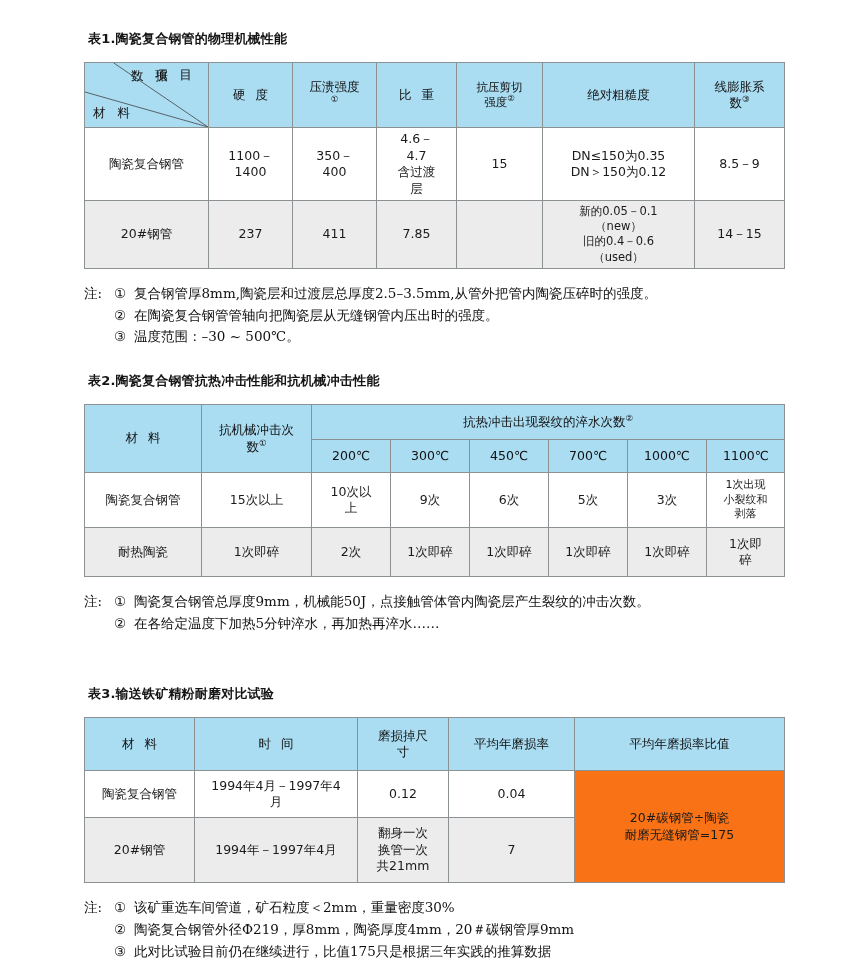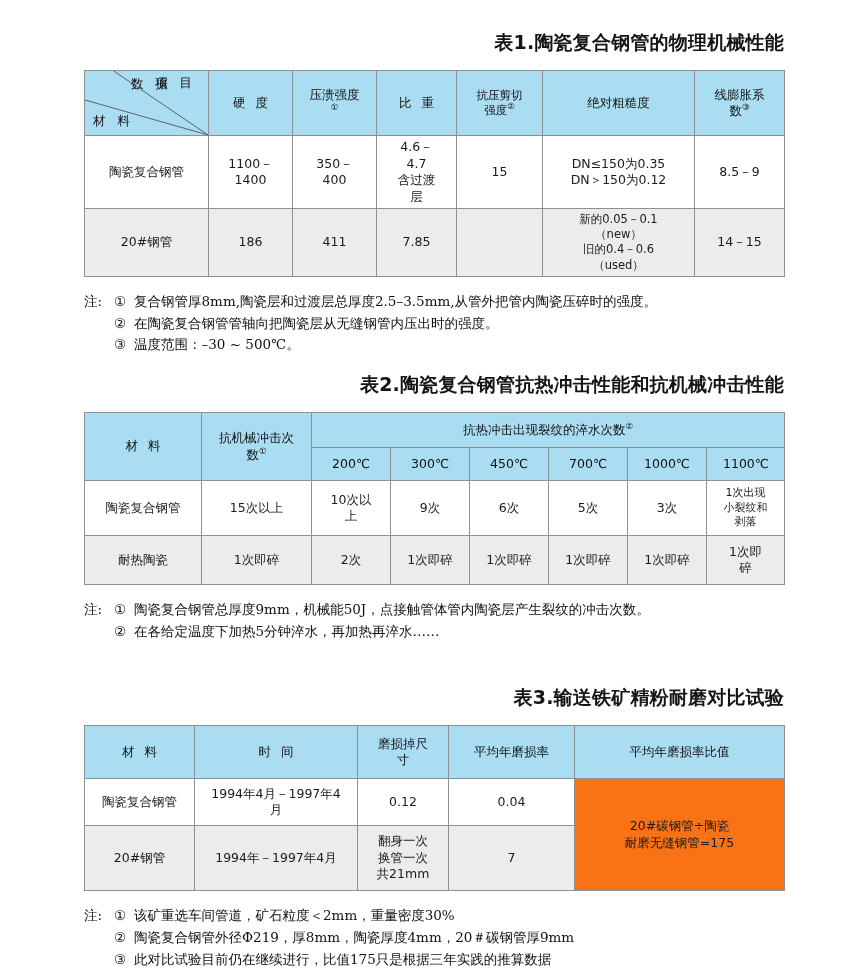--- a/index.html
+++ b/index.html
@@ -24,27 +24,26 @@
   .section {
     position: absolute;
     left: 84px;
     width: 700px;
   }
   .sec1 { top: 30px; }
   .sec2 { top: 372px; }
   .sec3 { top: 685px; }
 
   .tbl-title {
-    font-size: 19px;
+    font-size: 13px;
     font-weight: bold;
     letter-spacing: 0.2px;
     color: #151515;
-    margin: 0 0 14px 12px;
+    margin: 0 0 14px 4px;
     font-family: "DejaVu Sans", "Liberation Sans", sans-serif;
-    text-align: right;
   }
 
   table.doc {
     border-collapse: collapse;
     width: 700px;
     table-layout: fixed;
     font-size: 12.5px;
     font-family: "DejaVu Sans", "Liberation Sans", sans-serif;
   }
   table.doc td, table.doc th {
@@ -197,21 +196,21 @@
           </td>
           <td class="white">15</td>
           <td class="white">
             <span class="cellline">DN≤150为0.35</span>
             <span class="cellline">DN＞150为0.12</span>
           </td>
           <td class="white">8.5－9</td>
         </tr>
         <tr>
           <td class="gray" style="height:46px">20#钢管</td>
-          <td class="gray">186</td>
+          <td class="gray">237</td>
           <td class="gray">411</td>
           <td class="gray">7.85</td>
           <td class="gray"></td>
           <td class="gray" style="font-size:11.5px">
             <span class="cellline">新的0.05－0.1（new）</span>
             <span class="cellline">旧的0.4－0.6（used）</span>
           </td>
           <td class="gray">14－15</td>
         </tr>
       </tbody>

